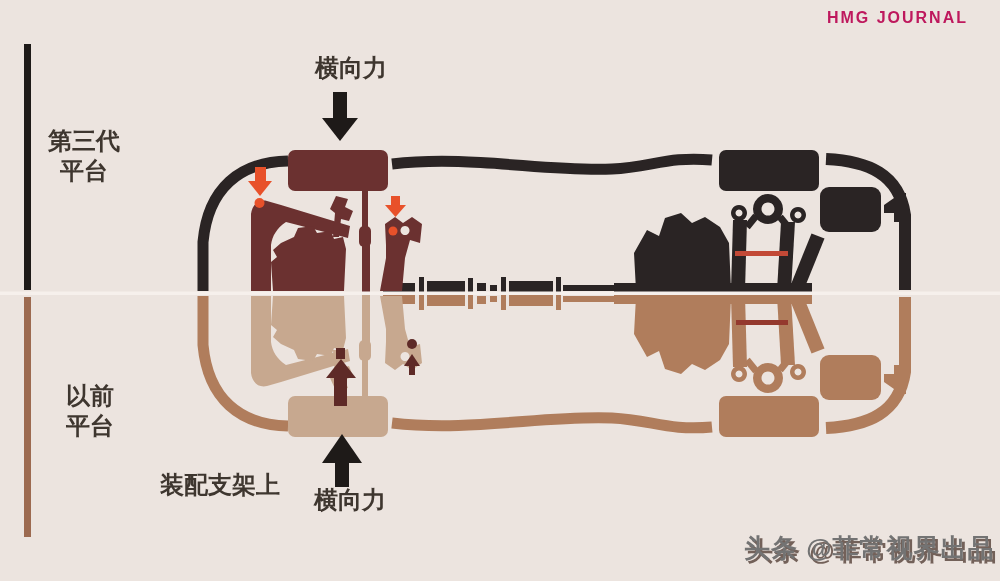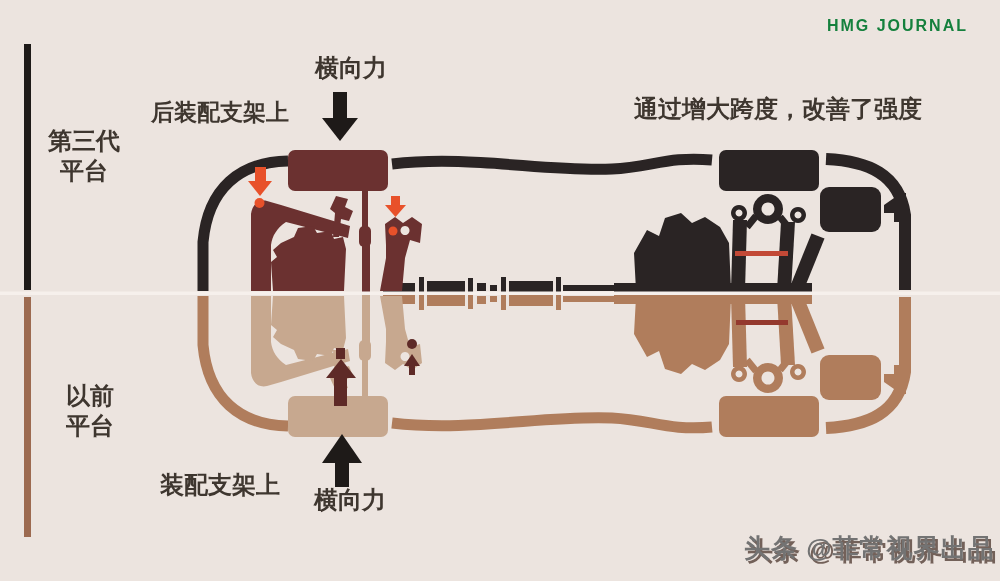--- a/index.html
+++ b/index.html
@@ -10,21 +10,21 @@
   }
   .stage{position:absolute;left:0;top:0;width:1000px;height:581px;}
   svg{position:absolute;left:0;top:0;}
   .txt{
     position:absolute;color:#3e362f;font-weight:700;text-align:center;
     white-space:nowrap;
   }
   .cn-lg{font-size:24px;line-height:30px;font-family:Liberation Serif, serif;}
   .cn-md{font-size:23px;line-height:29px;}
   .logo{
-    position:absolute;right:32px;top:17px;color:#15803d;font-weight:700;
+    position:absolute;right:32px;top:9px;color:#be185d;font-weight:700;
     font-size:16px;letter-spacing:2px;font-family:"Liberation Sans",sans-serif;
   }
   .watermark{
     position:absolute;left:744px;top:531px;color:#737373;font-weight:700;
     font-size:26px;letter-spacing:1px;white-space:nowrap;
     text-shadow:3px 3px 0 rgba(102,82,74,0.9);
   }
 </style>
 </head>
 <body>
@@ -136,26 +136,24 @@
   <span>平台</span>
 </div>
 
 <div class="txt cn-lg" style="left:38px;top:381px;width:104px;">
   <span>以前</span><br>
   <span>平台</span>
 </div>
 
 <div class="txt cn-md" style="left:110px;top:69px;width:220px;">
   <br>
-  <span>后装配支架上</span>
 </div>
 
 <div class="txt cn-lg" style="left:301px;top:53px;width:100px;">横向力</div>
 
-<div class="txt cn-lg" style="left:628px;top:94px;width:300px;">通过增大跨度，改善了强度</div>
 
 <div class="txt cn-lg" style="left:110px;top:440px;width:220px;">
   <br>
   <span>装配支架上</span>
 </div>
 
 <div class="txt cn-lg" style="left:300px;top:485px;width:100px;">横向力</div>
 
 <div class="watermark">头条 @菲常视界出品</div>
 

